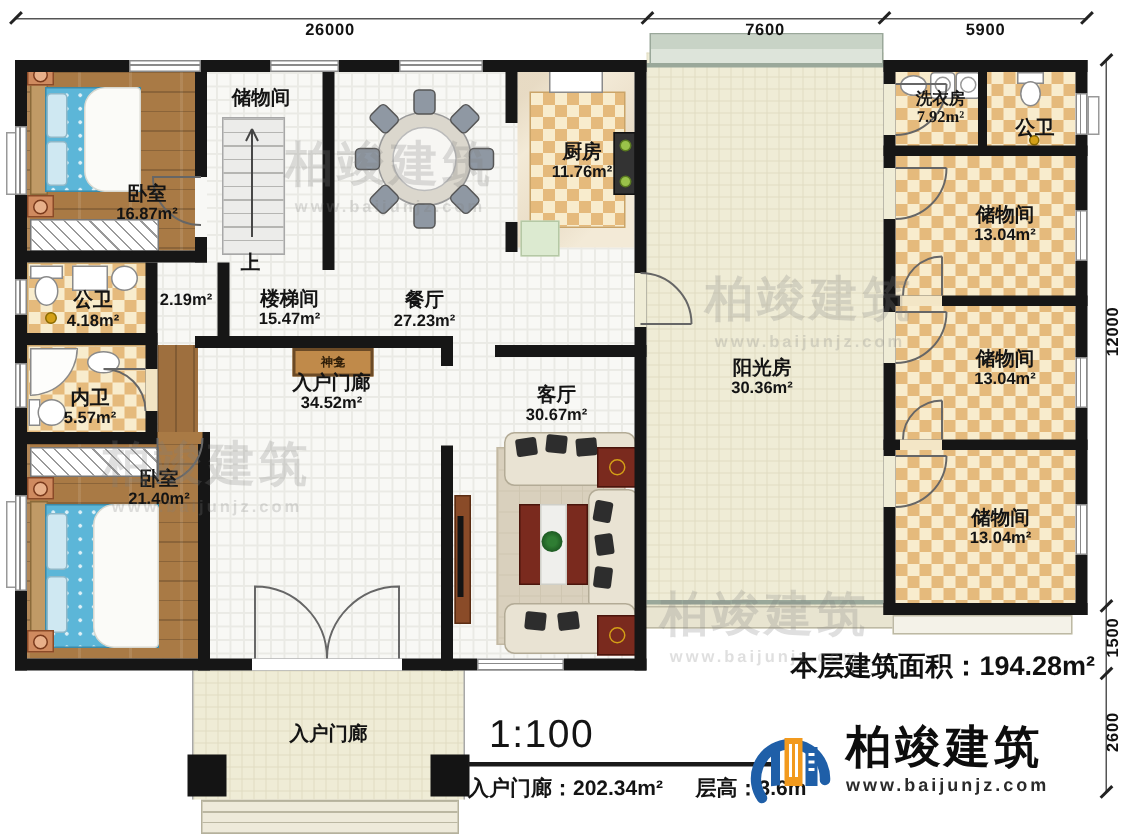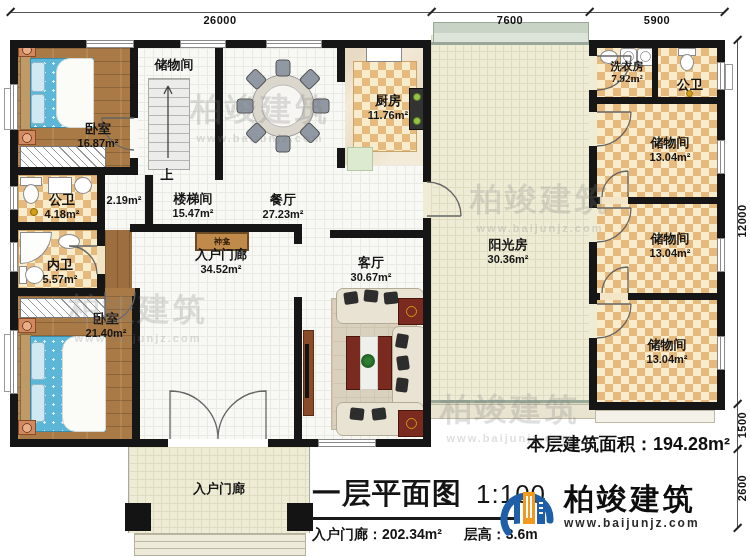--- a/index.html
+++ b/index.html
@@ -388,21 +388,20 @@
   <div class="dim-text-v" style="left:712px;top:215px;">12000</div>
   <div class="dim-text-v" style="left:712px;top:419px;">1500</div>
   <div class="dim-text-v" style="left:712px;top:482px;">2600</div>
 
   <div class="stats">
     <div class="row"><span>本层建筑面积：</span><span>194.28m²</span></div>
   </div>
 
   <div class="titleblock">
     <div class="tb-row1">
-      <span class="tb-title">一层平面图</span>
       <span class="tb-scale">1:100</span>
     </div>
     <div class="tb-rule"></div>
     <div class="tb-row2">
       <span>入户门廊：</span><span>202.34m²</span>
       <span style="display:inline-block;width:14px;"></span>
       <span>层高：</span><span>3.6m</span>
     </div>
   </div>
 

